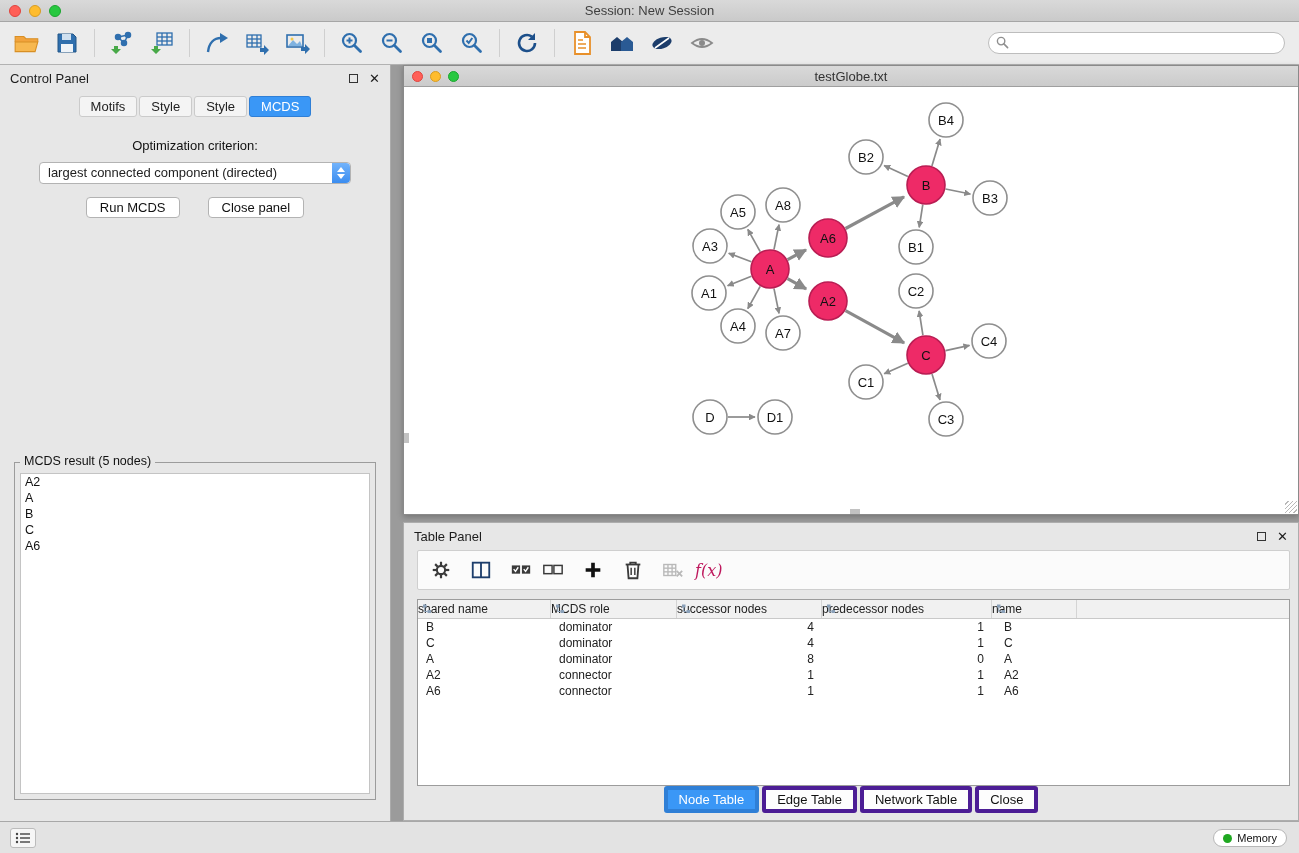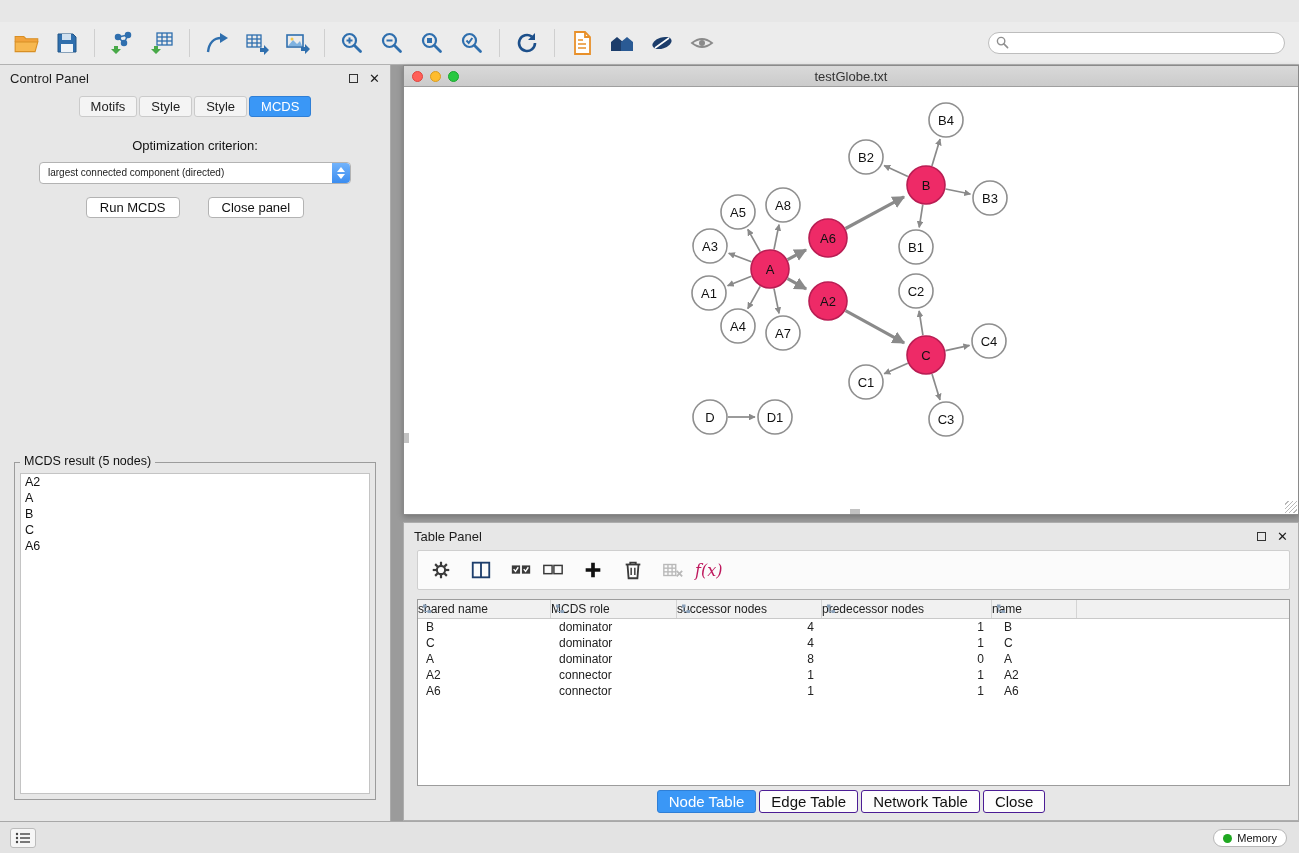--- a/index.html
+++ b/index.html
@@ -41,21 +41,21 @@
   .wc-float { width:9px; height:9px; border:1.5px solid #333; display:inline-block; }
   .wc-close { font-size:13px; font-weight:bold; color:#1a1a1a; line-height:9px; }
 
   
   .cp-tabs { display:flex; justify-content:center; gap:2px; margin-top:5px; }
   .cp-tab { padding:2px 11px; font-size:13px; background:#f4f4f4; border:1px solid #cbcbcb; border-radius:3px; color:#222; }
   .cp-tab.selected { background:#3a97f6; border-color:#2f7fd6; color:#fff; }
   .opt-label { text-align:center; margin-top:21px; font-size:13px; color:#111; }
   .dropdown { position:relative; width:312px; height:22px; margin:9px auto 0; background:#fff;
     border:1px solid #b3b3b3; border-radius:4px; }
-  .dropdown .dd-text { position:absolute; left:8px; right:22px; top:0; bottom:0; line-height:20px; font-size:10px;
+  .dropdown .dd-text { position:absolute; left:8px; right:22px; top:0; bottom:0; line-height:20px; font-size:13px;
     white-space:nowrap; overflow:hidden; }
   .dropdown .dd-stepper { position:absolute; right:0; top:0; bottom:0; width:18px;
     background:linear-gradient(#72b3fb,#3b8df0); border-radius:0 4px 4px 0; }
   .dd-stepper:before { content:""; position:absolute; left:5px; top:4px; border:4px solid transparent; border-bottom:5px solid #fff; border-top:none; }
   .dd-stepper:after { content:""; position:absolute; left:5px; bottom:4px; border:4px solid transparent; border-top:5px solid #fff; border-bottom:none; }
   .cp-buttons { display:flex; justify-content:center; gap:28px; margin-top:13px; }
   .mac-btn { padding:2px 13px; background:#fff; border:1px solid #b3b3b3; border-radius:4px; font-size:13px;
     color:#111; font-family:inherit; }
   .groupbox { position:absolute; left:14px; right:14px; top:397px; bottom:21px; border:1px solid #9c9c9c; }
   .groupbox .legend { position:absolute; top:-9px; left:5px; background:#e7e7e7; padding:0 4px; font-size:12.5px; color:#111; }
@@ -94,36 +94,44 @@
     border-right:1px solid #d4d4d4; overflow:hidden; }
   .th.filler { border-right:none; }
   .th .sort-ico { position:absolute; left:4px; top:4px; }
   .t-body .tr { display:grid; grid-template-columns:133px 126px 145px 170px 85px 1fr; height:16px; }
   .td { font-size:12px; line-height:16px; white-space:nowrap; overflow:hidden; }
   .td.c0, .td.c1 { padding-left:8px; }
   .td.c2, .td.c3 { text-align:right; padding-right:8px; }
   .td.c4 { padding-left:12px; }
 
   .tp-tabs { position:absolute; left:0; right:0; bottom:7px; display:flex; justify-content:center; gap:3px; }
-  .tp-tab { padding:2px 11px; font-size:15px; background:#fdfdfd; border:1px solid #4c1d95; border-radius:3px; color:#111; }
+  .tp-tab { padding:2px 11px; font-size:13px; background:#fdfdfd; border:4px solid #4c1d95; border-radius:3px; color:#111; }
   .tp-tab.selected { background:#3a97f6; border-color:#2f7fd6; color:#fff; }
 
   
   .statusbar { position:absolute; left:0; right:0; bottom:0; height:32px; background:#e3e3e3; border-top:1px solid #a8a8a8; }
   .sb-list-btn { position:absolute; left:10px; top:6px; width:26px; height:20px; background:#f6f6f6;
     border:1px solid #bbb; border-radius:3px; display:flex; align-items:center; justify-content:center; }
   .memory-btn { position:absolute; right:12px; top:7px; height:18px; padding:0 9px; background:#fff;
     border:1px solid #b7b7b7; border-radius:9px; display:flex; align-items:center; gap:5px; font-size:11px; color:#111; }
   .memory-dot { width:9px; height:9px; border-radius:50%; background:#1fa821; }
 </style>
 </head>
 <body>
 
 <div class="app">
 
+  <div class="titlebar">
+    <div class="title">Session: New Session</div>
+    <div class="lights">
+      <span class="light red"></span>
+      <span class="light yellow"></span>
+      <span class="light green"></span>
+    </div>
+  </div>
 
   <div class="toolbar">
     <div class="tb-group">
       <span class="tb-btn">
         <svg viewBox="0 0 26 26" width="28" height="28">
             <path d="M2 7h8l2 2h11v3H2z" fill="#f2a33c"></path>
             <path d="M2 12h21l-2.5 9H2z" fill="#f7b850" stroke="#d88f24" stroke-width="1"></path>
             <path d="M2 12V7h8l2 2h11v3" fill="none" stroke="#d88f24" stroke-width="1"></path>
           </svg>
       </span>

